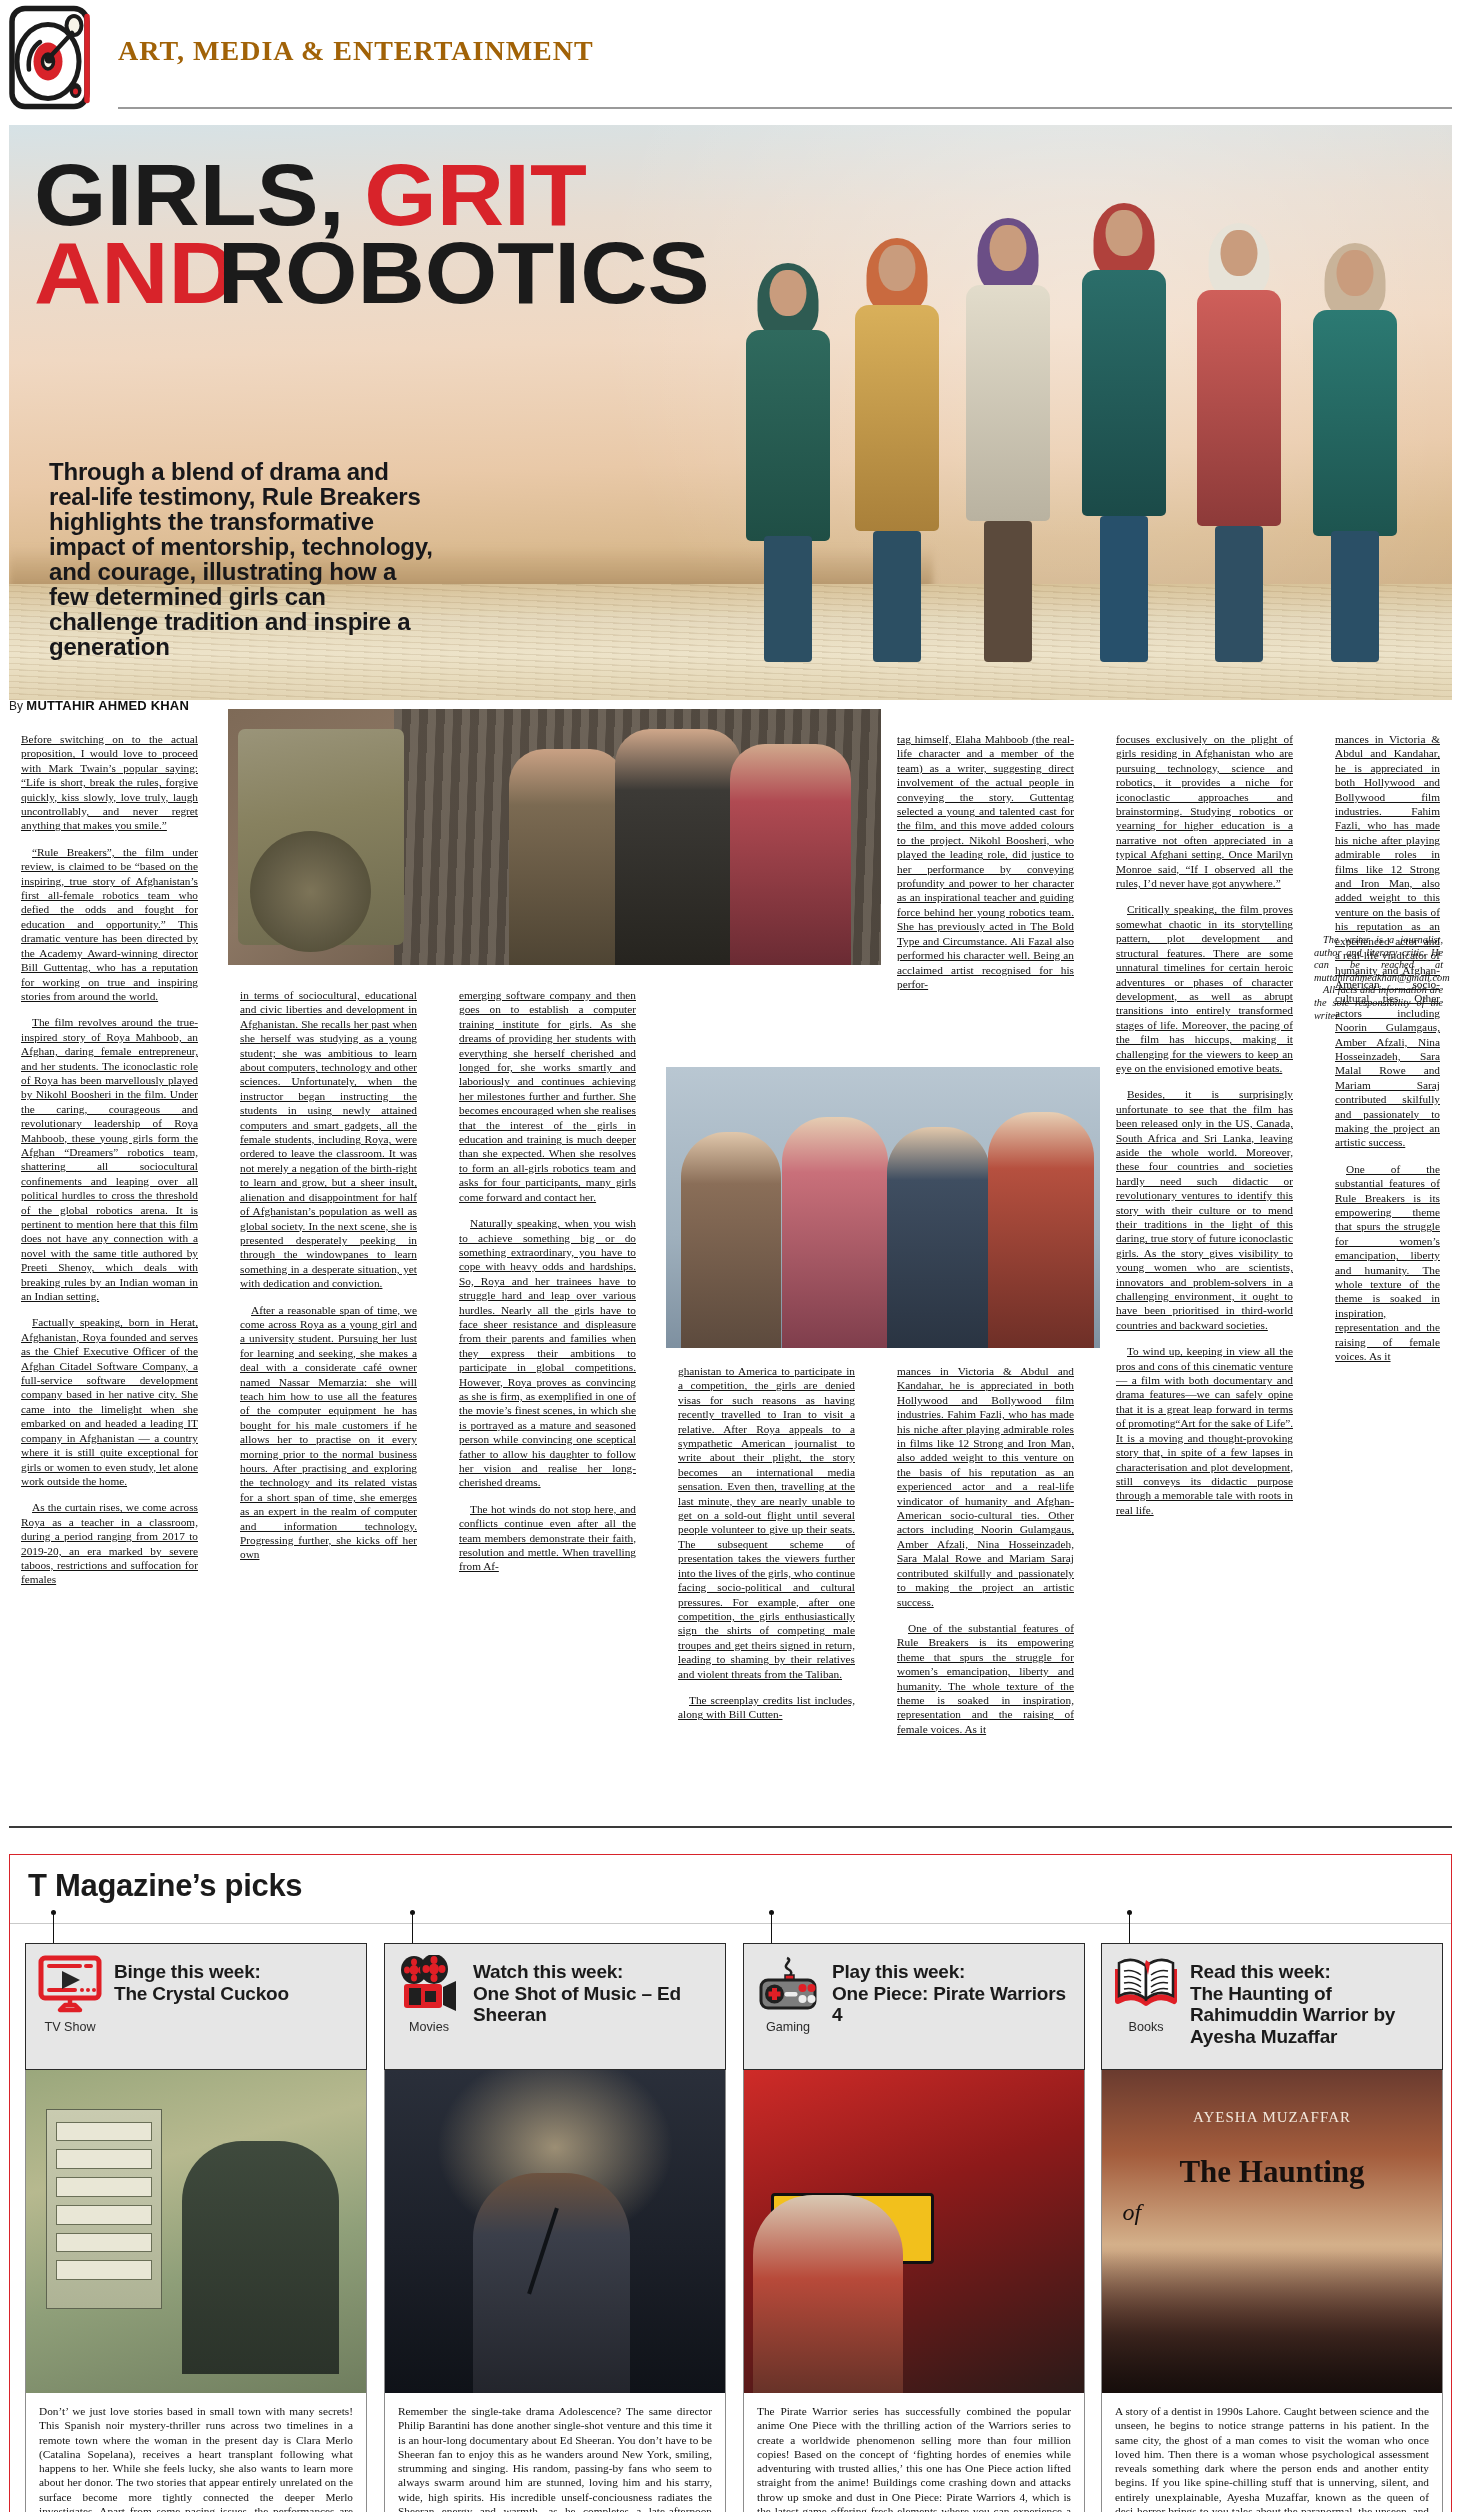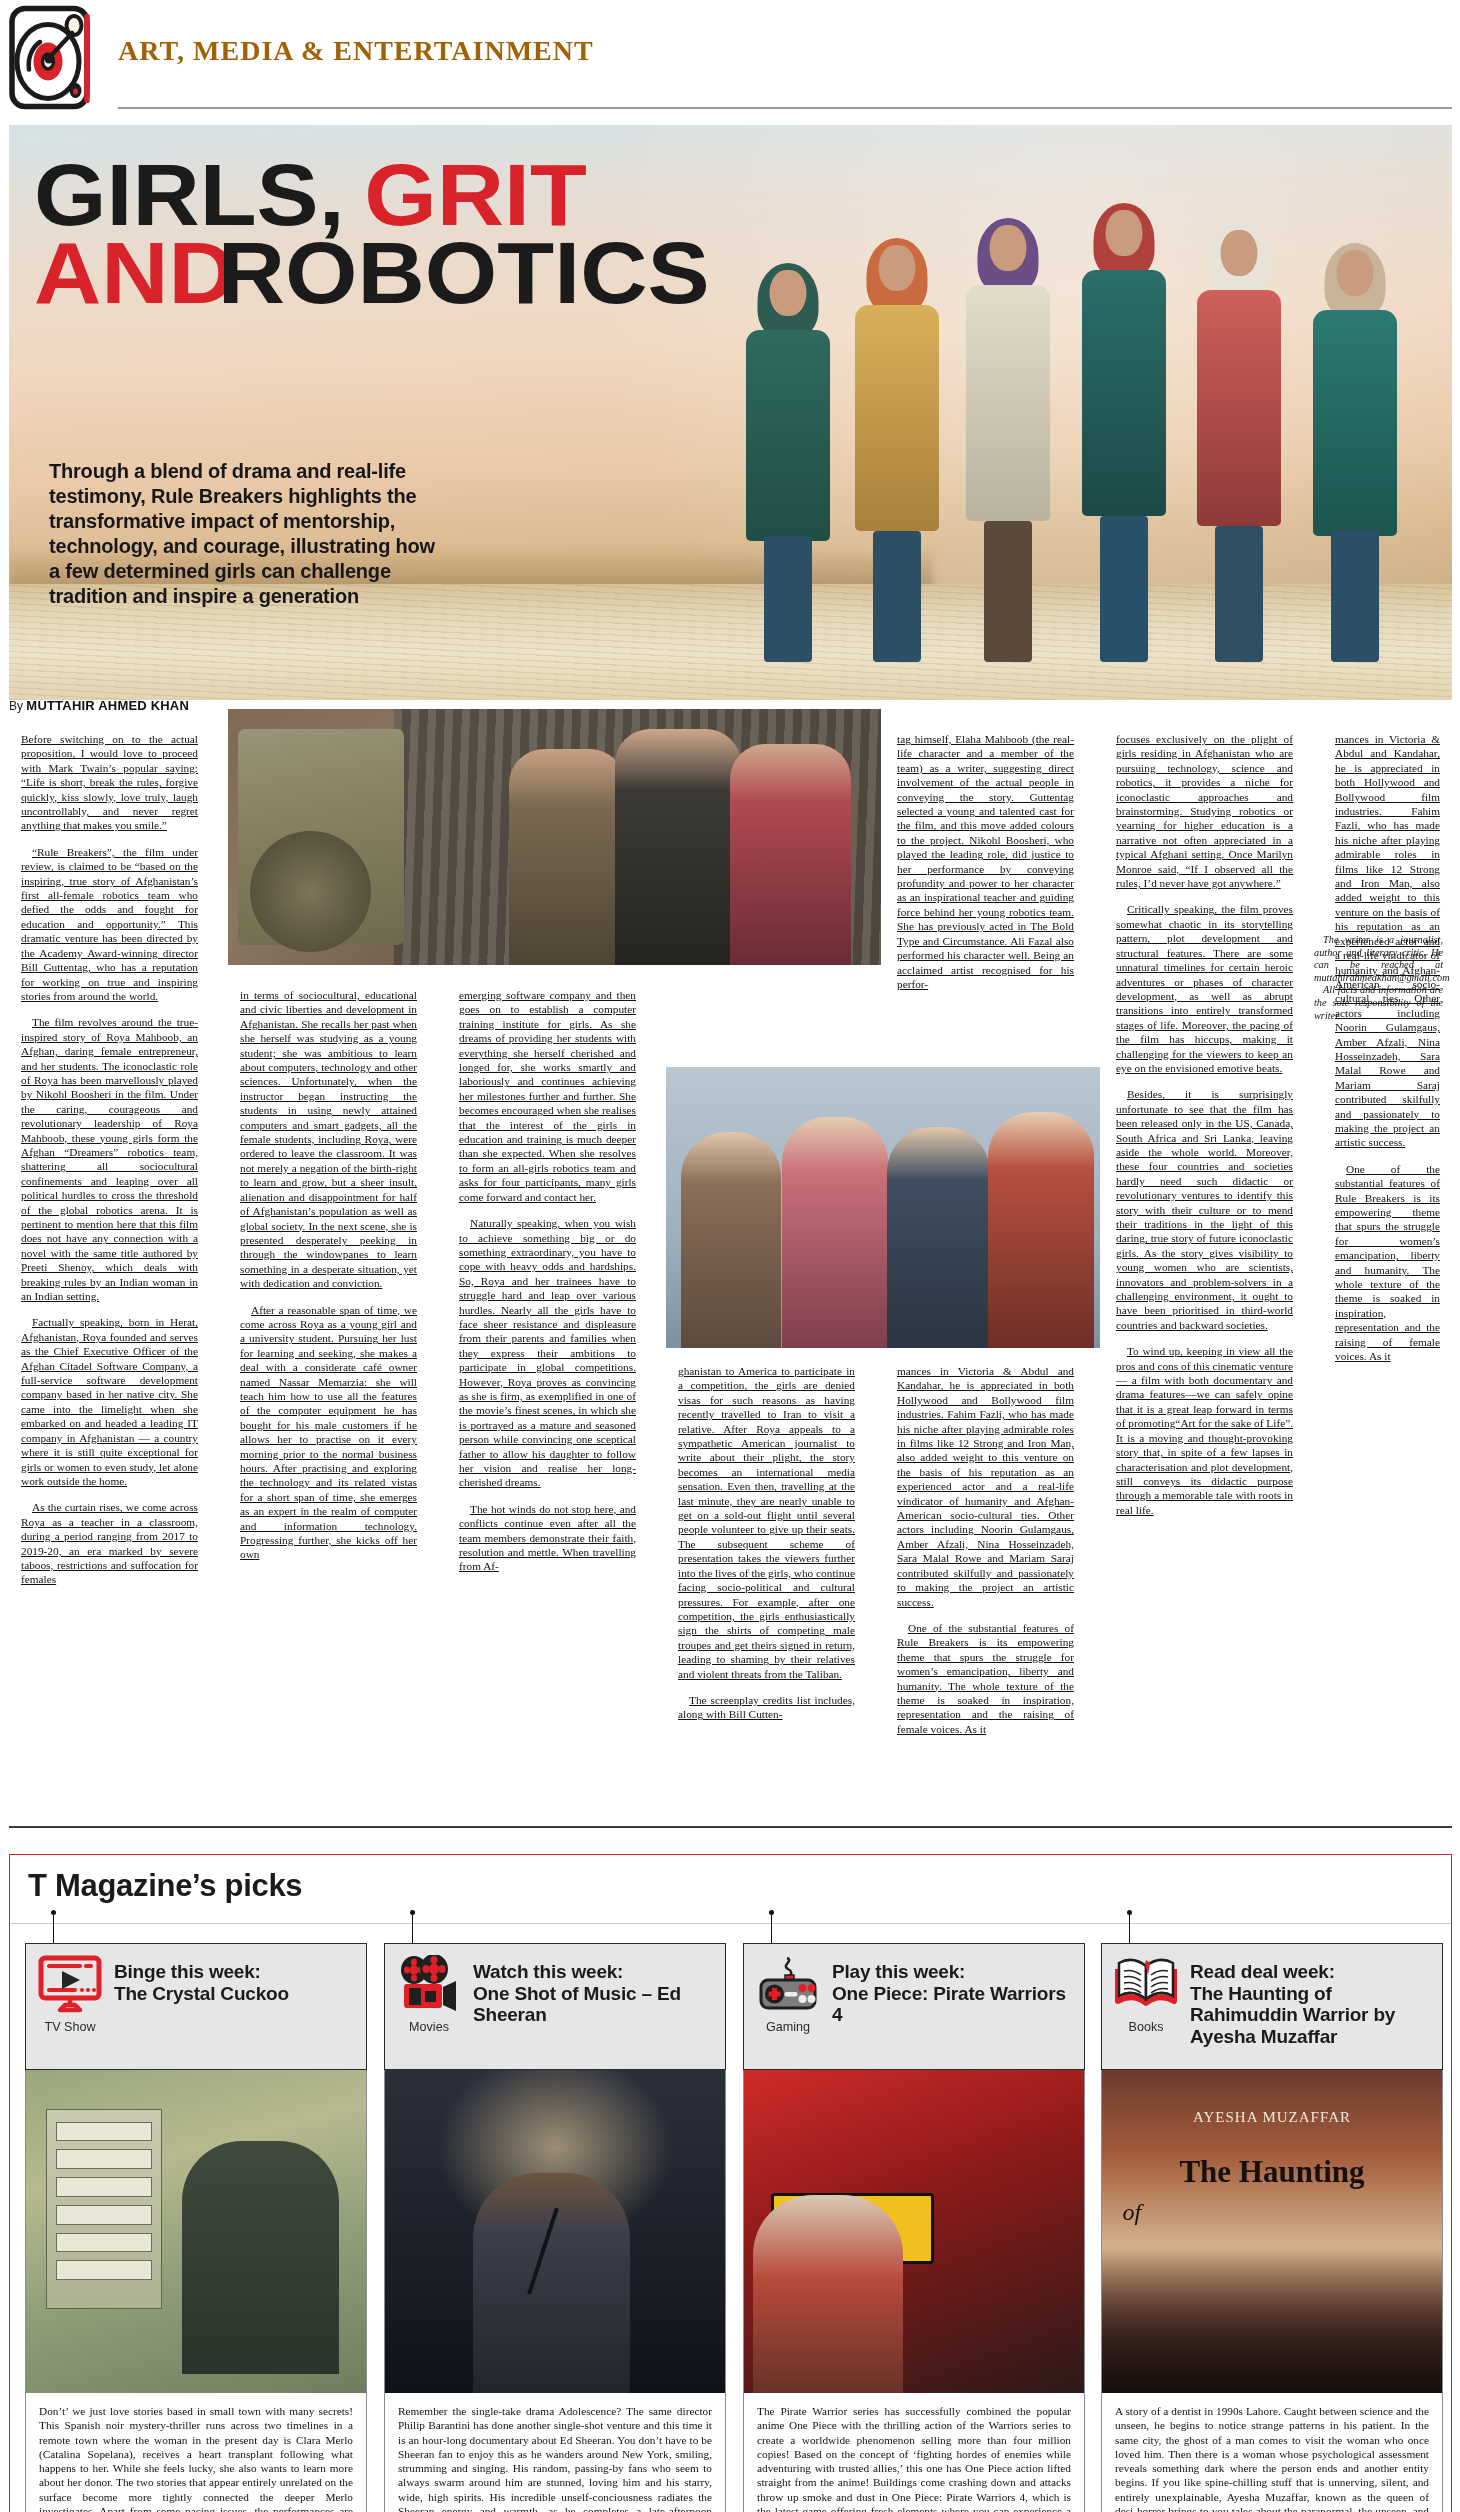--- a/index.html
+++ b/index.html
@@ -31,21 +31,21 @@
   
   .hero-people{position:absolute;right:0;top:30px;width:734px;height:507px;overflow:hidden;}
   .fig{position:absolute;bottom:0;}
   .fig .head{position:absolute;left:50%;transform:translateX(-50%);top:0;width:37px;height:46px;border-radius:46%/52%;background:#c99c7d;}
   .fig .scarf{position:absolute;left:50%;transform:translateX(-50%);top:-7px;width:61px;height:75px;border-radius:52% 52% 38% 38%;}
   .fig .body{position:absolute;left:50%;transform:translateX(-50%);top:60px;width:84px;border-radius:14px 14px 5px 5px;}
   .fig .legs{position:absolute;left:50%;transform:translateX(-50%);bottom:0;width:48px;background:#2c4f63;border-radius:4px;}
 
   
   .deck{position:absolute;left:49px;top:458px;width:382px;font-family:"Liberation Sans",sans-serif;
-    font-weight:700;font-size:20px;line-height:25px;color:#17171a;letter-spacing:-0.2px;}
+    font-weight:700;font-size:24px;line-height:25px;color:#17171a;letter-spacing:-0.2px;}
 
   
   .byline{position:absolute;left:9px;top:698px;width:211px;
     font-family:"Liberation Sans",sans-serif;font-size:12px;}
   .byline .by{font-weight:400;color:#222;}
   .byline .name{font-weight:700;font-size:13px;letter-spacing:0.2px;color:#111;}
 
   
   .article{position:absolute;left:9px;top:720px;width:1443px;height:1065px;}
   .col{position:absolute;top:0;width:201px;font-size:11.3px;line-height:14.4px;
@@ -399,21 +399,21 @@
           <path d="M8 28 v64 c18 -10 38 -10 56 4 c18 -14 38 -14 56 -4 V28" fill="none" stroke="#e01f26" stroke-width="12" stroke-linejoin="round"></path>
           <path d="M10 16 v66 c18 -10 36 -8 54 6 V22 C46 8 28 6 10 16 Z" fill="#fff" stroke="#1f1f1f" stroke-width="5"></path>
           <path d="M118 16 v66 c-18 -10 -36 -8 -54 6 V22 C82 8 100 6 118 16 Z" fill="#fff" stroke="#1f1f1f" stroke-width="5"></path>
           <path d="M20 32 q18 -4 34 8 M20 44 q18 -4 34 8 M20 56 q18 -4 34 8 M20 68 q18 -4 34 8" stroke="#1f1f1f" stroke-width="3" fill="none"></path>
           <path d="M108 32 q-18 -4 -34 8 M108 44 q-18 -4 -34 8 M108 56 q-18 -4 -34 8 M108 68 q-18 -4 -34 8" stroke="#1f1f1f" stroke-width="3" fill="none"></path>
           <path d="M64 10 l8 6 l-4 24 l-6 -22 z" fill="#e01f26"></path>
         </svg>
         <div class="card-kind">Books</div>
       </div>
       <div class="card-title">
-        <div>Read deal week:</div>
+        <div>Read this week:</div>
         <div>The Haunting of Rahimuddin Warrior by Ayesha Muzaffar</div>
       </div>
     </div>
     <div class="card-img">
       <div class="img-book">
         <div style="position:absolute;left:8%;right:8%;top:12%;text-align:center;font-family:'Liberation Serif',serif;
                     font-size:15px;letter-spacing:1px;color:#f2e8dc;">AYESHA MUZAFFAR</div>
         <div style="position:absolute;left:6%;right:6%;top:26%;text-align:center;font-family:'Liberation Serif',serif;
                     font-size:31px;font-weight:700;color:#16100e;">The Haunting</div>
         <div style="position:absolute;left:6%;top:40%;font-family:'Liberation Serif',serif;font-size:24px;

